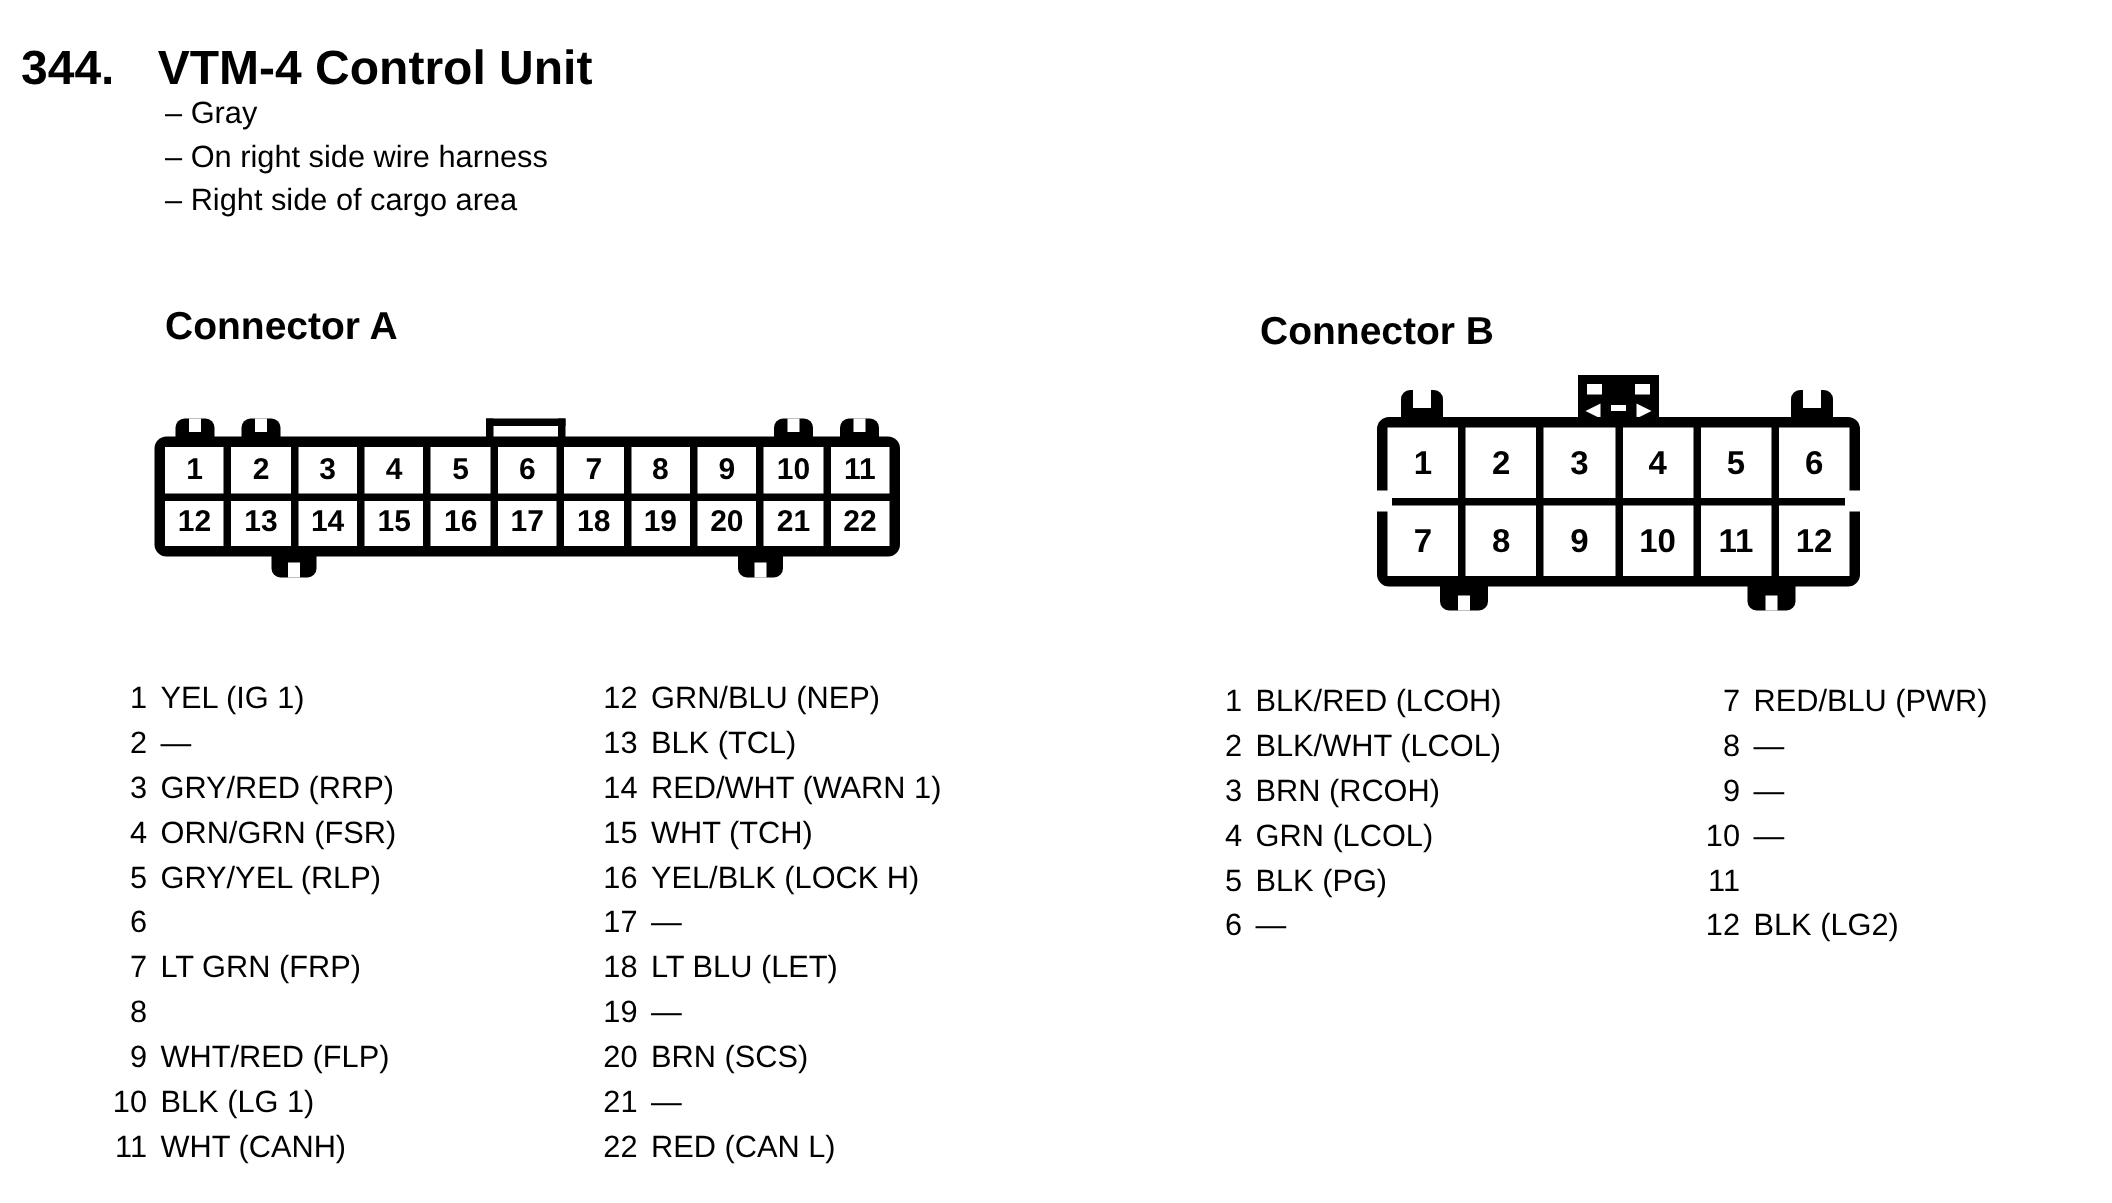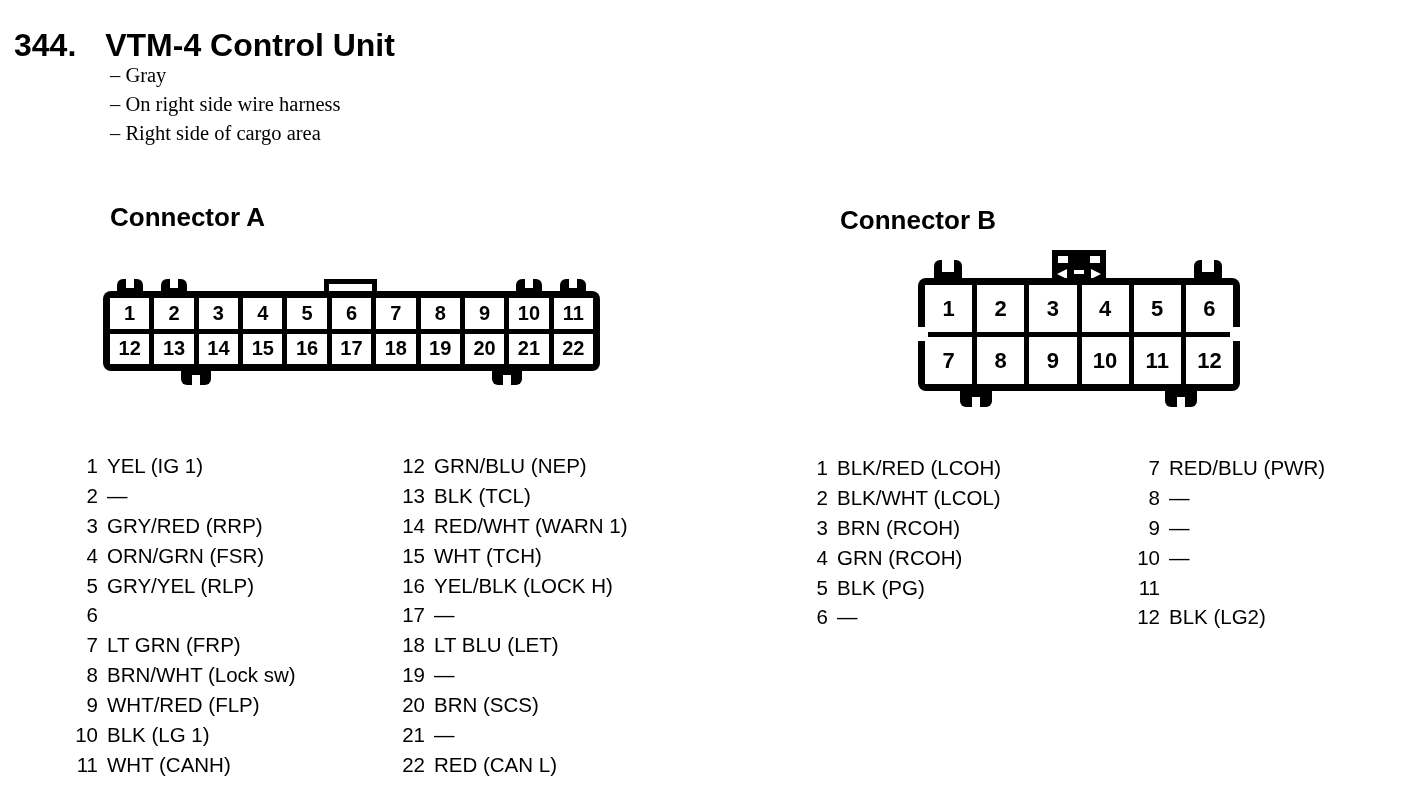--- a/index.html
+++ b/index.html
@@ -7,21 +7,21 @@
     width:1408px;height:802px;background:#fff;color:#000;
     font-family:"Liberation Sans","DejaVu Sans",sans-serif;
     position:relative;overflow:hidden;
   }
   .abs{position:absolute;}
 
   
   #title{left:14px;top:6px;font-size:32px;font-weight:bold;white-space:nowrap;}
   #title .t-num{display:inline-block;}
   #title .t-text{display:inline-block;margin-left:20px;}
-  #notes{left:110px;top:61px;font-size:20.5px;line-height:29px;font-family:Liberation Serif, serif;}
+  #notes{left:110px;top:61px;font-size:20.5px;line-height:29px;}
   .conn-heading{font-size:26px;font-weight:bold;}
   #headingA{left:110px;top:180px;}
   #headingB{left:840px;top:183px;}
 
   
   .conn-wrap{position:absolute;}
   .conn-outer{
     position:absolute;background:#000;border-radius:8px;
     box-sizing:border-box;padding:7px;display:grid;gap:5px;
   }
@@ -198,21 +198,20 @@
       <span class="num">6</span>
     </div>
 
     <div class="pin-row">
       <span class="num">7</span>
       <span class="lbl">LT GRN (FRP)</span>
     </div>
 
     <div class="pin-row">
       <span class="num">8</span>
-      <span class="lbl">BRN/WHT (Lock sw)</span>
     </div>
 
     <div class="pin-row">
       <span class="num">9</span>
       <span class="lbl">WHT/RED (FLP)</span>
     </div>
 
     <div class="pin-row">
       <span class="num">10</span>
       <span class="lbl">BLK (LG 1)</span>
@@ -294,21 +293,21 @@
       <span class="lbl">BLK/WHT (LCOL)</span>
     </div>
 
     <div class="pin-row">
       <span class="num">3</span>
       <span class="lbl">BRN (RCOH)</span>
     </div>
 
     <div class="pin-row">
       <span class="num">4</span>
-      <span class="lbl">GRN (RCOH)</span>
+      <span class="lbl">GRN (LCOL)</span>
     </div>
 
     <div class="pin-row">
       <span class="num">5</span>
       <span class="lbl">BLK (PG)</span>
     </div>
 
     <div class="pin-row">
       <span class="num">6</span>
       <span class="lbl">—</span>

